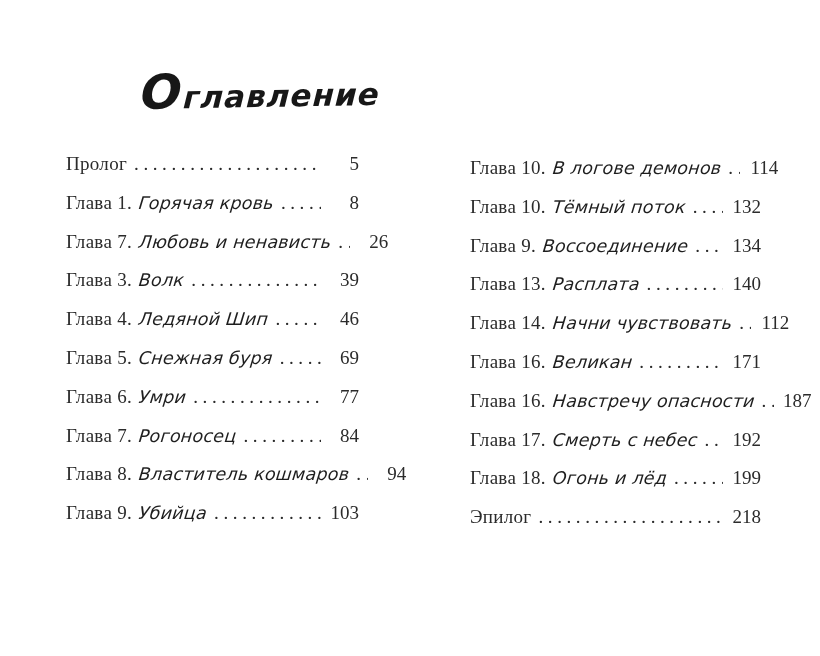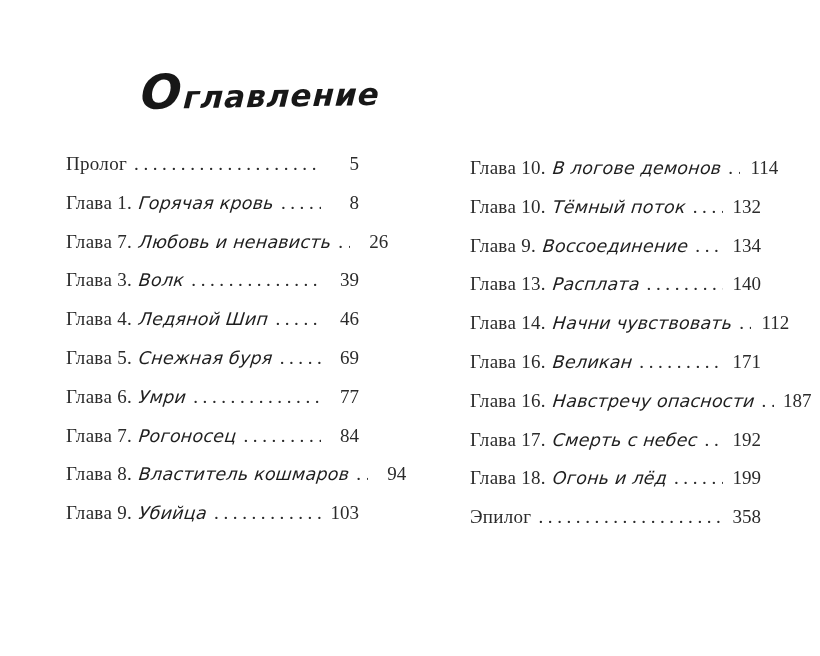--- a/index.html
+++ b/index.html
@@ -212,17 +212,17 @@
     <div class="toc-row">
       <span class="toc-prefix">Глава 18.</span>
       <span class="toc-chapter-title">Огонь и лёд</span>
       <span class="toc-leader">..........................................................</span>
       <span class="toc-page-num">199</span>
     </div>
     <div class="toc-row">
       <span class="toc-prefix">Эпилог</span>
       <span class="toc-chapter-title"></span>
       <span class="toc-leader">..........................................................</span>
-      <span class="toc-page-num">358</span>
+      <span class="toc-page-num">218</span>
     </div>
   </div>
 
 </div>
 
 </body></html>

